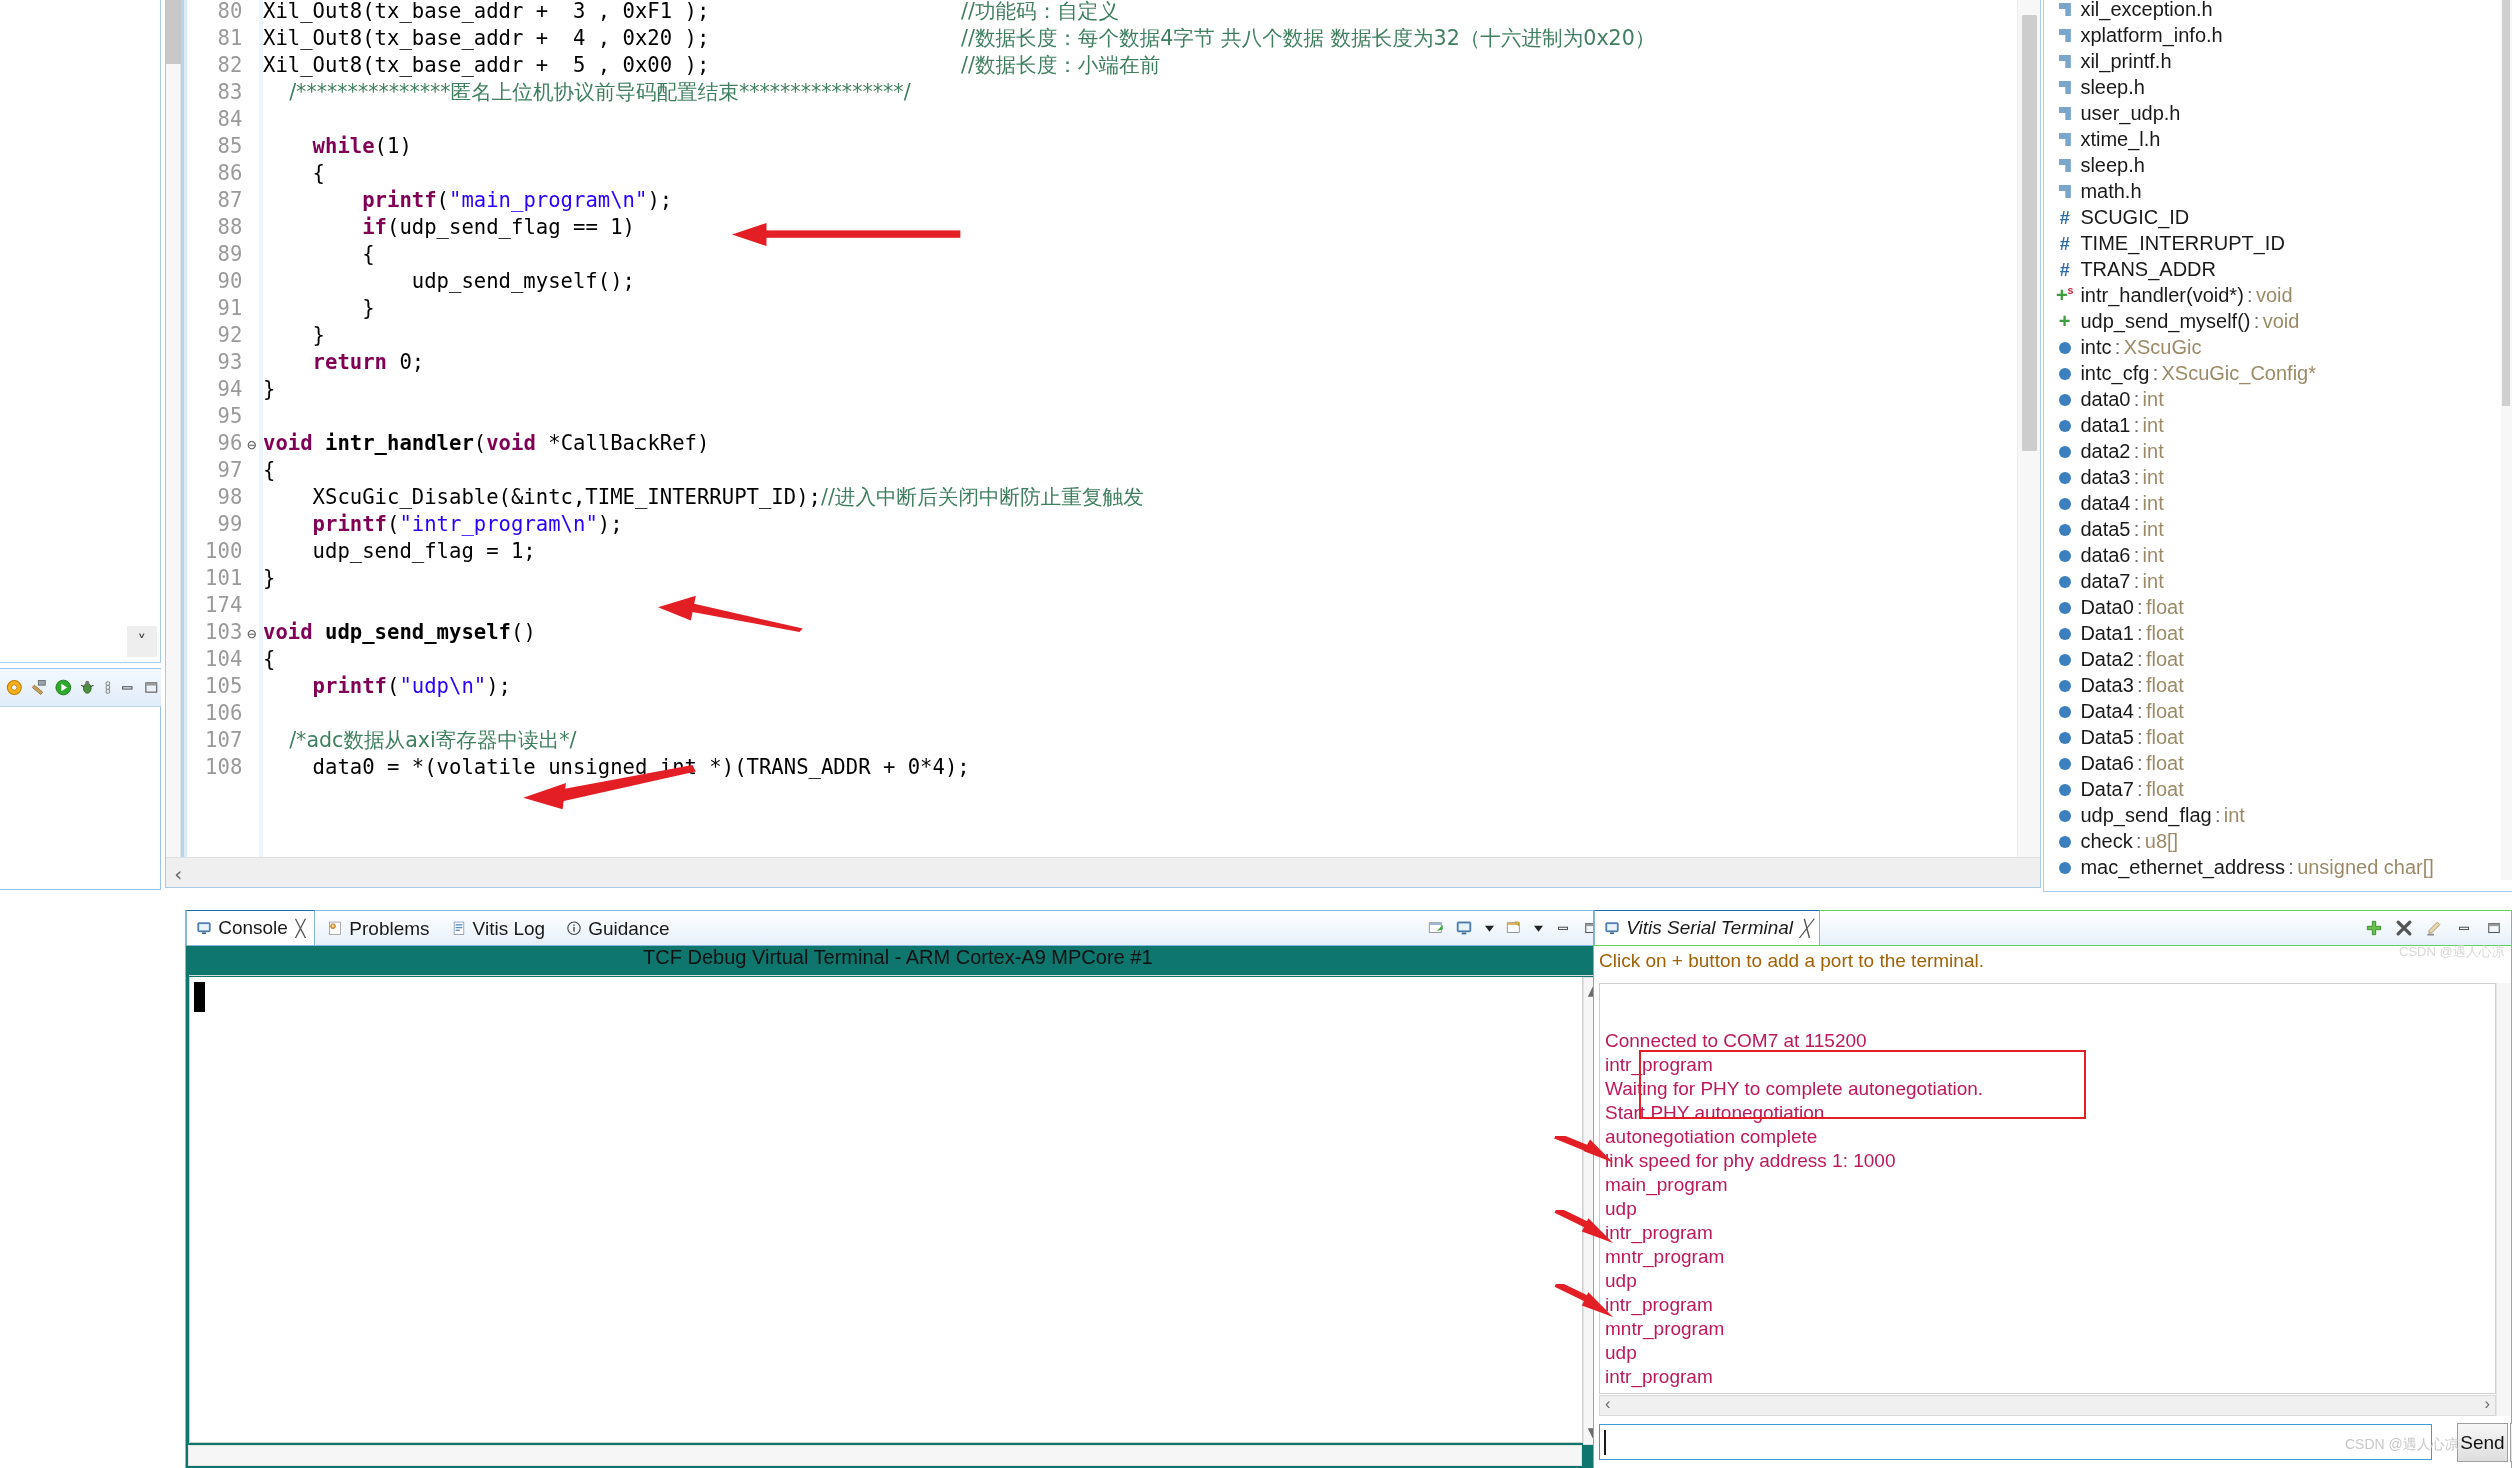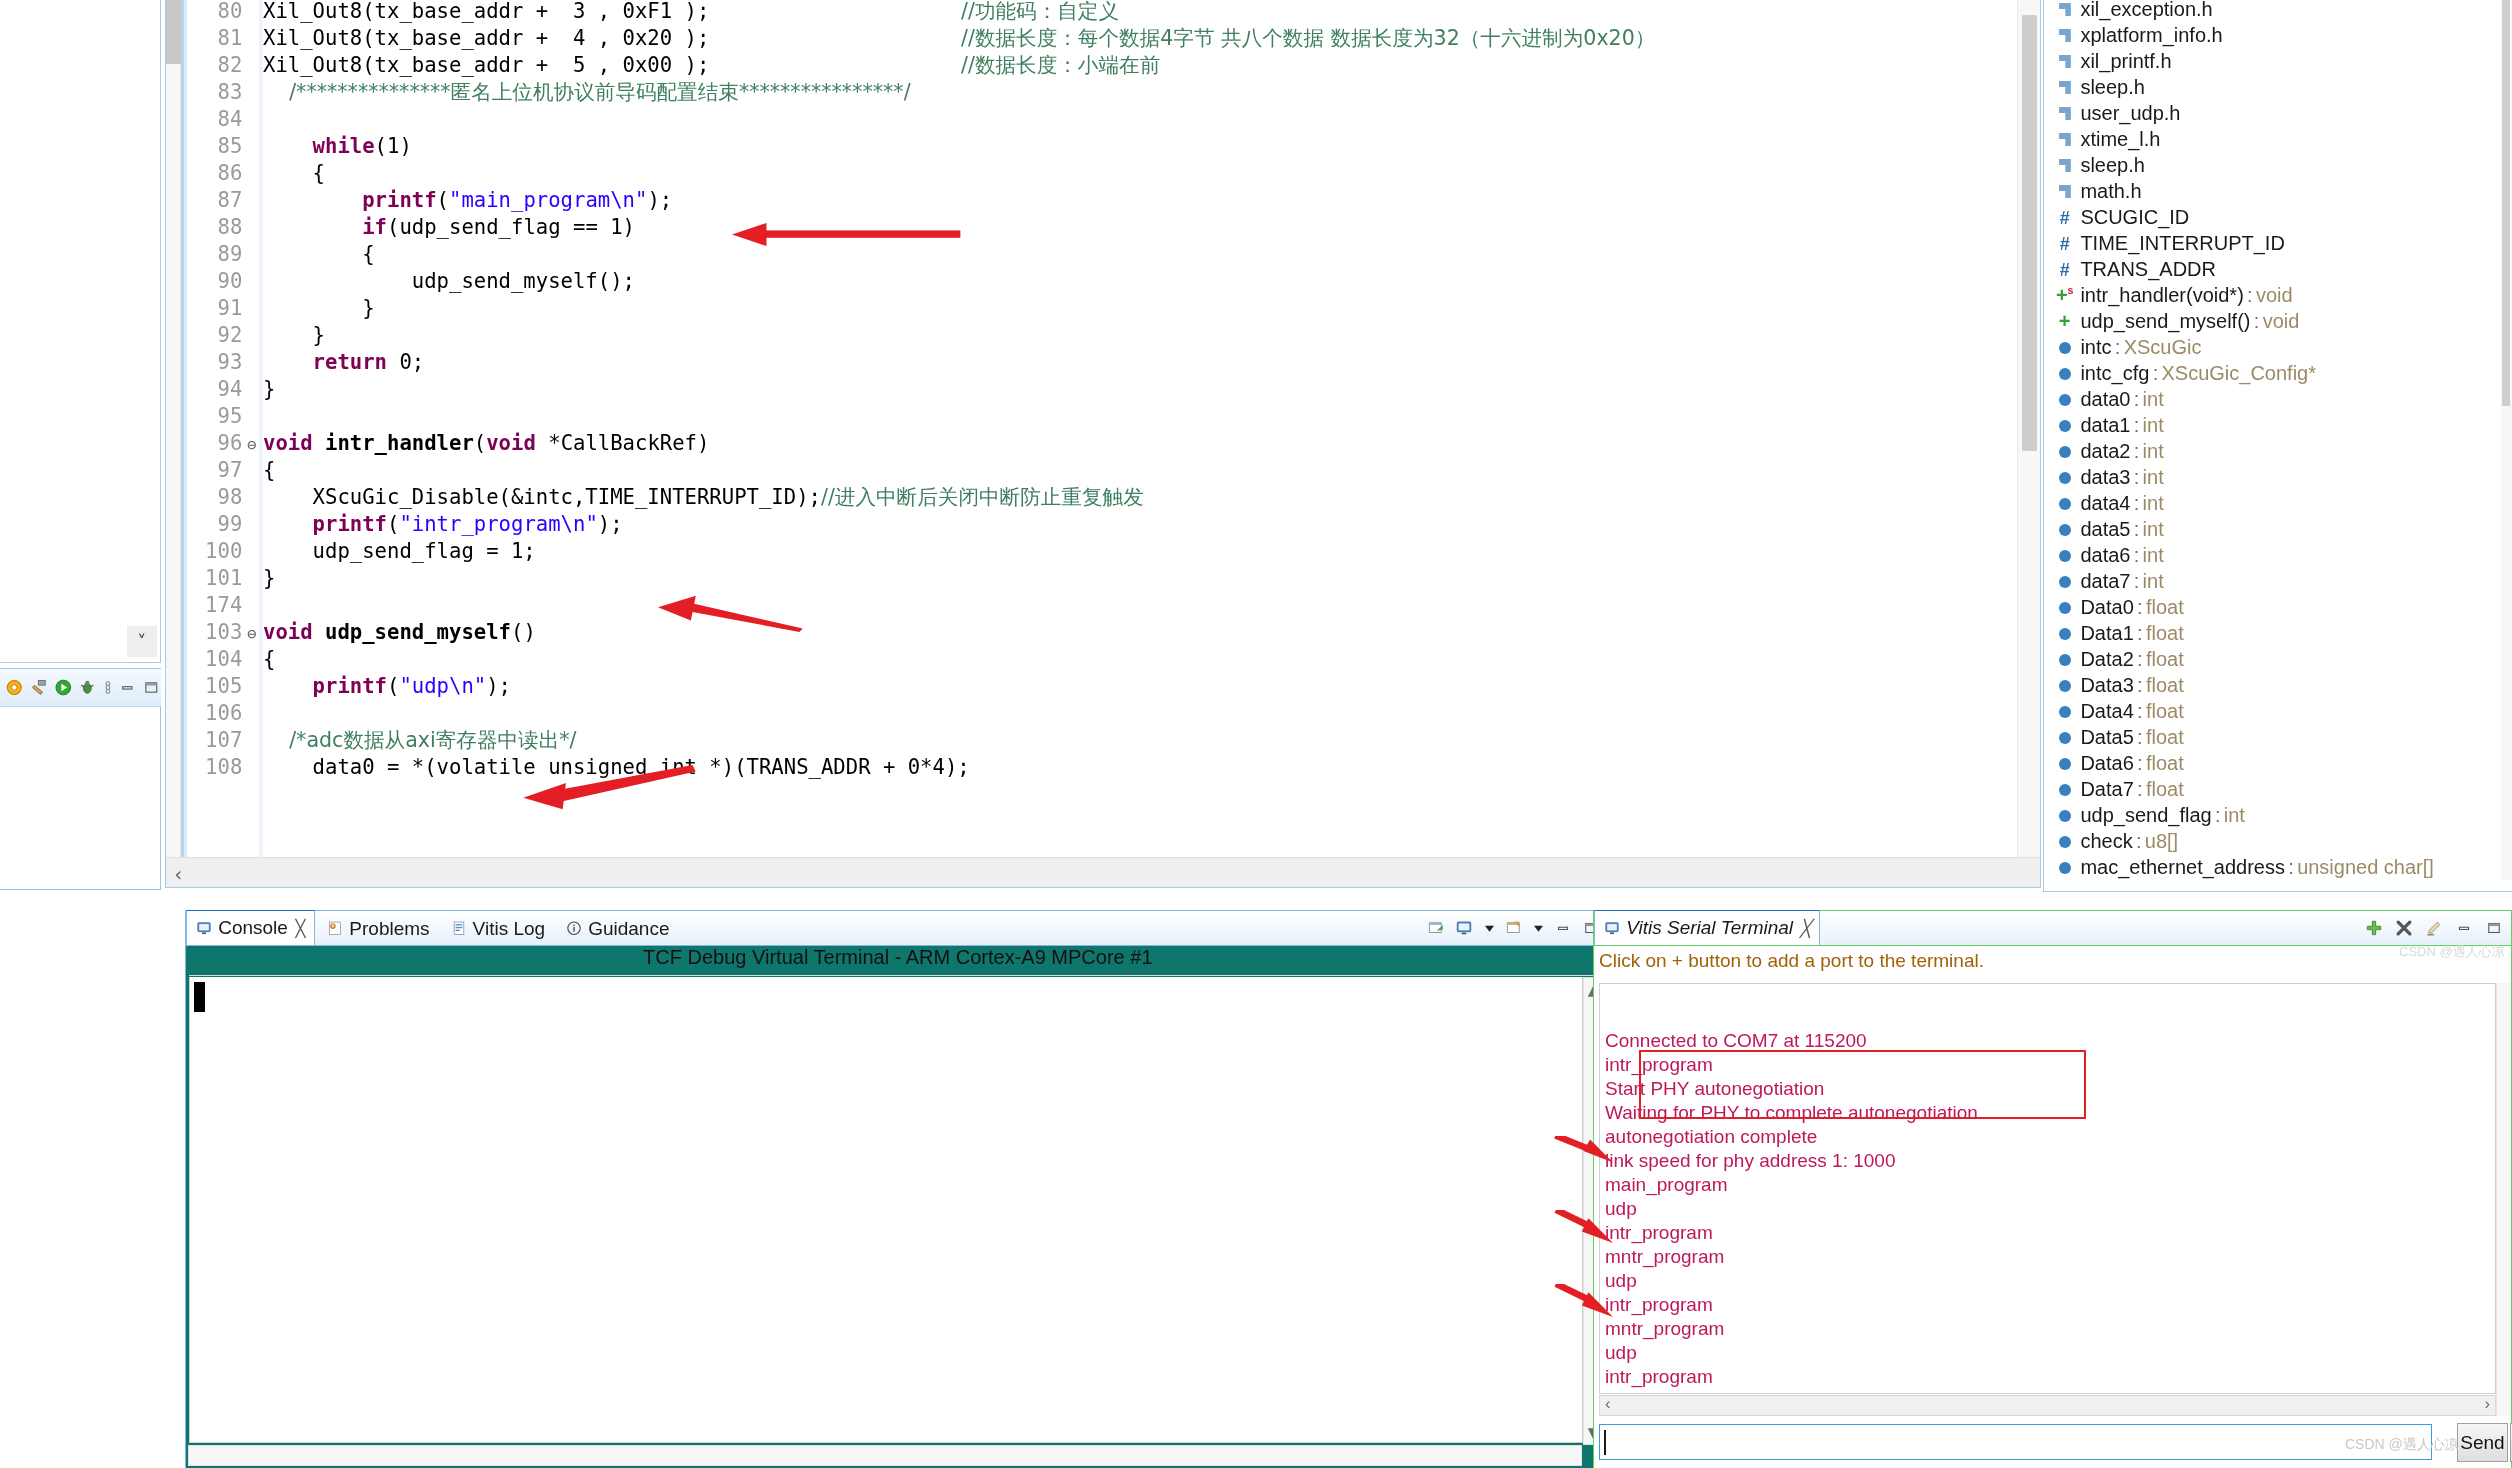--- a/index.html
+++ b/index.html
@@ -686,22 +686,22 @@
         </svg>
       </div>
     </div>
 
     <div id="serial-hint">Click on + button to add a port to the terminal.</div>
 
     <div id="serial-out">
         <div class="ln"></div>
         <div class="ln">Connected to COM7 at 115200</div>
         <div class="ln">intr_program</div>
+        <div class="ln">Waiting for PHY to complete autonegotiation.</div>
         <div class="ln">Start PHY autonegotiation</div>
-        <div class="ln">Waiting for PHY to complete autonegotiation.</div>
         <div class="ln">autonegotiation complete</div>
         <div class="ln">link speed for phy address 1: 1000</div>
         <div class="ln">main_program</div>
         <div class="ln">udp</div>
         <div class="ln">intr_program</div>
         <div class="ln">mntr_program</div>
         <div class="ln">udp</div>
         <div class="ln">intr_program</div>
         <div class="ln">mntr_program</div>
         <div class="ln">udp</div>

